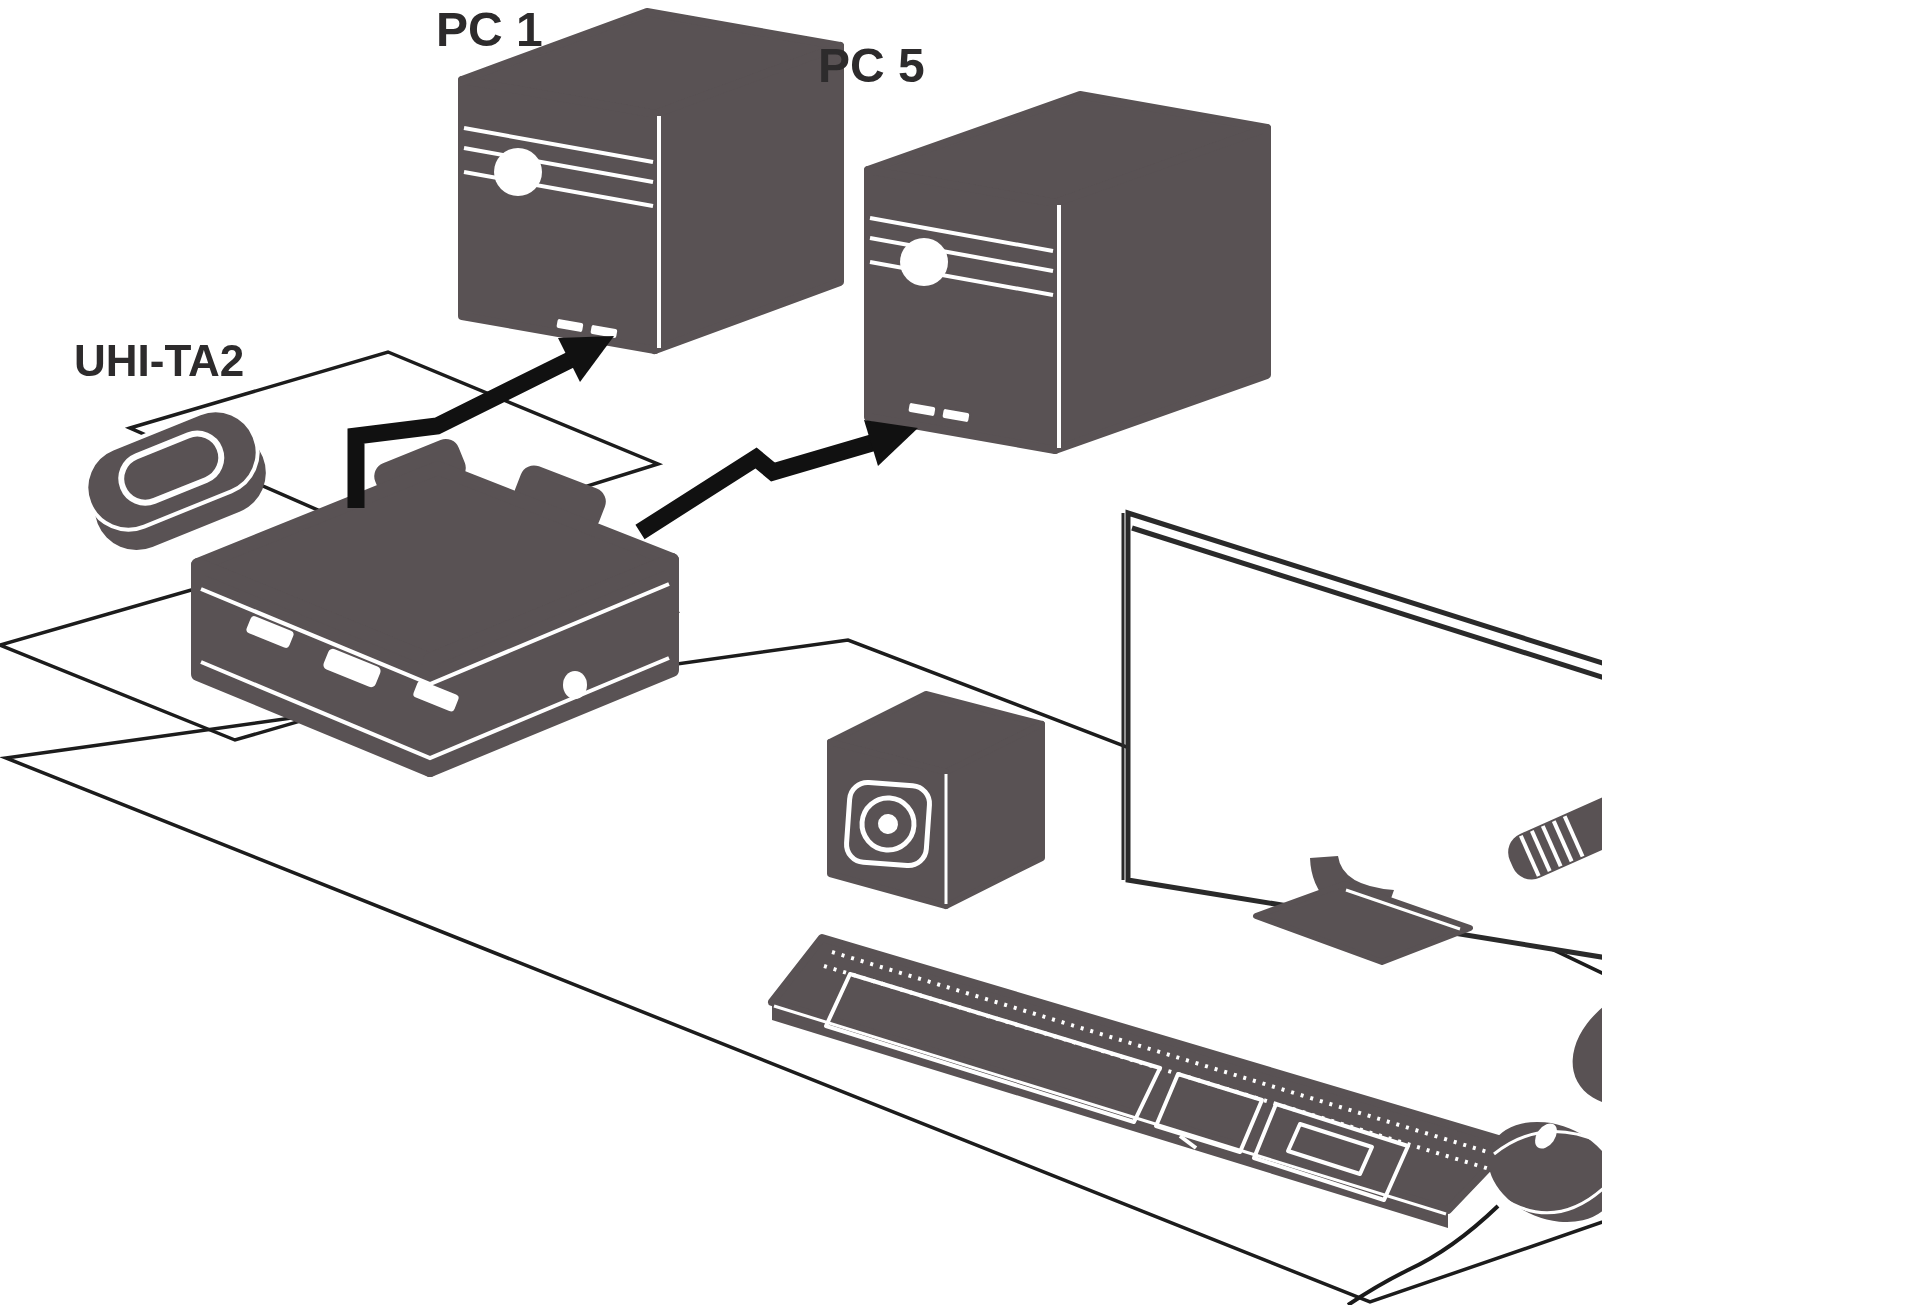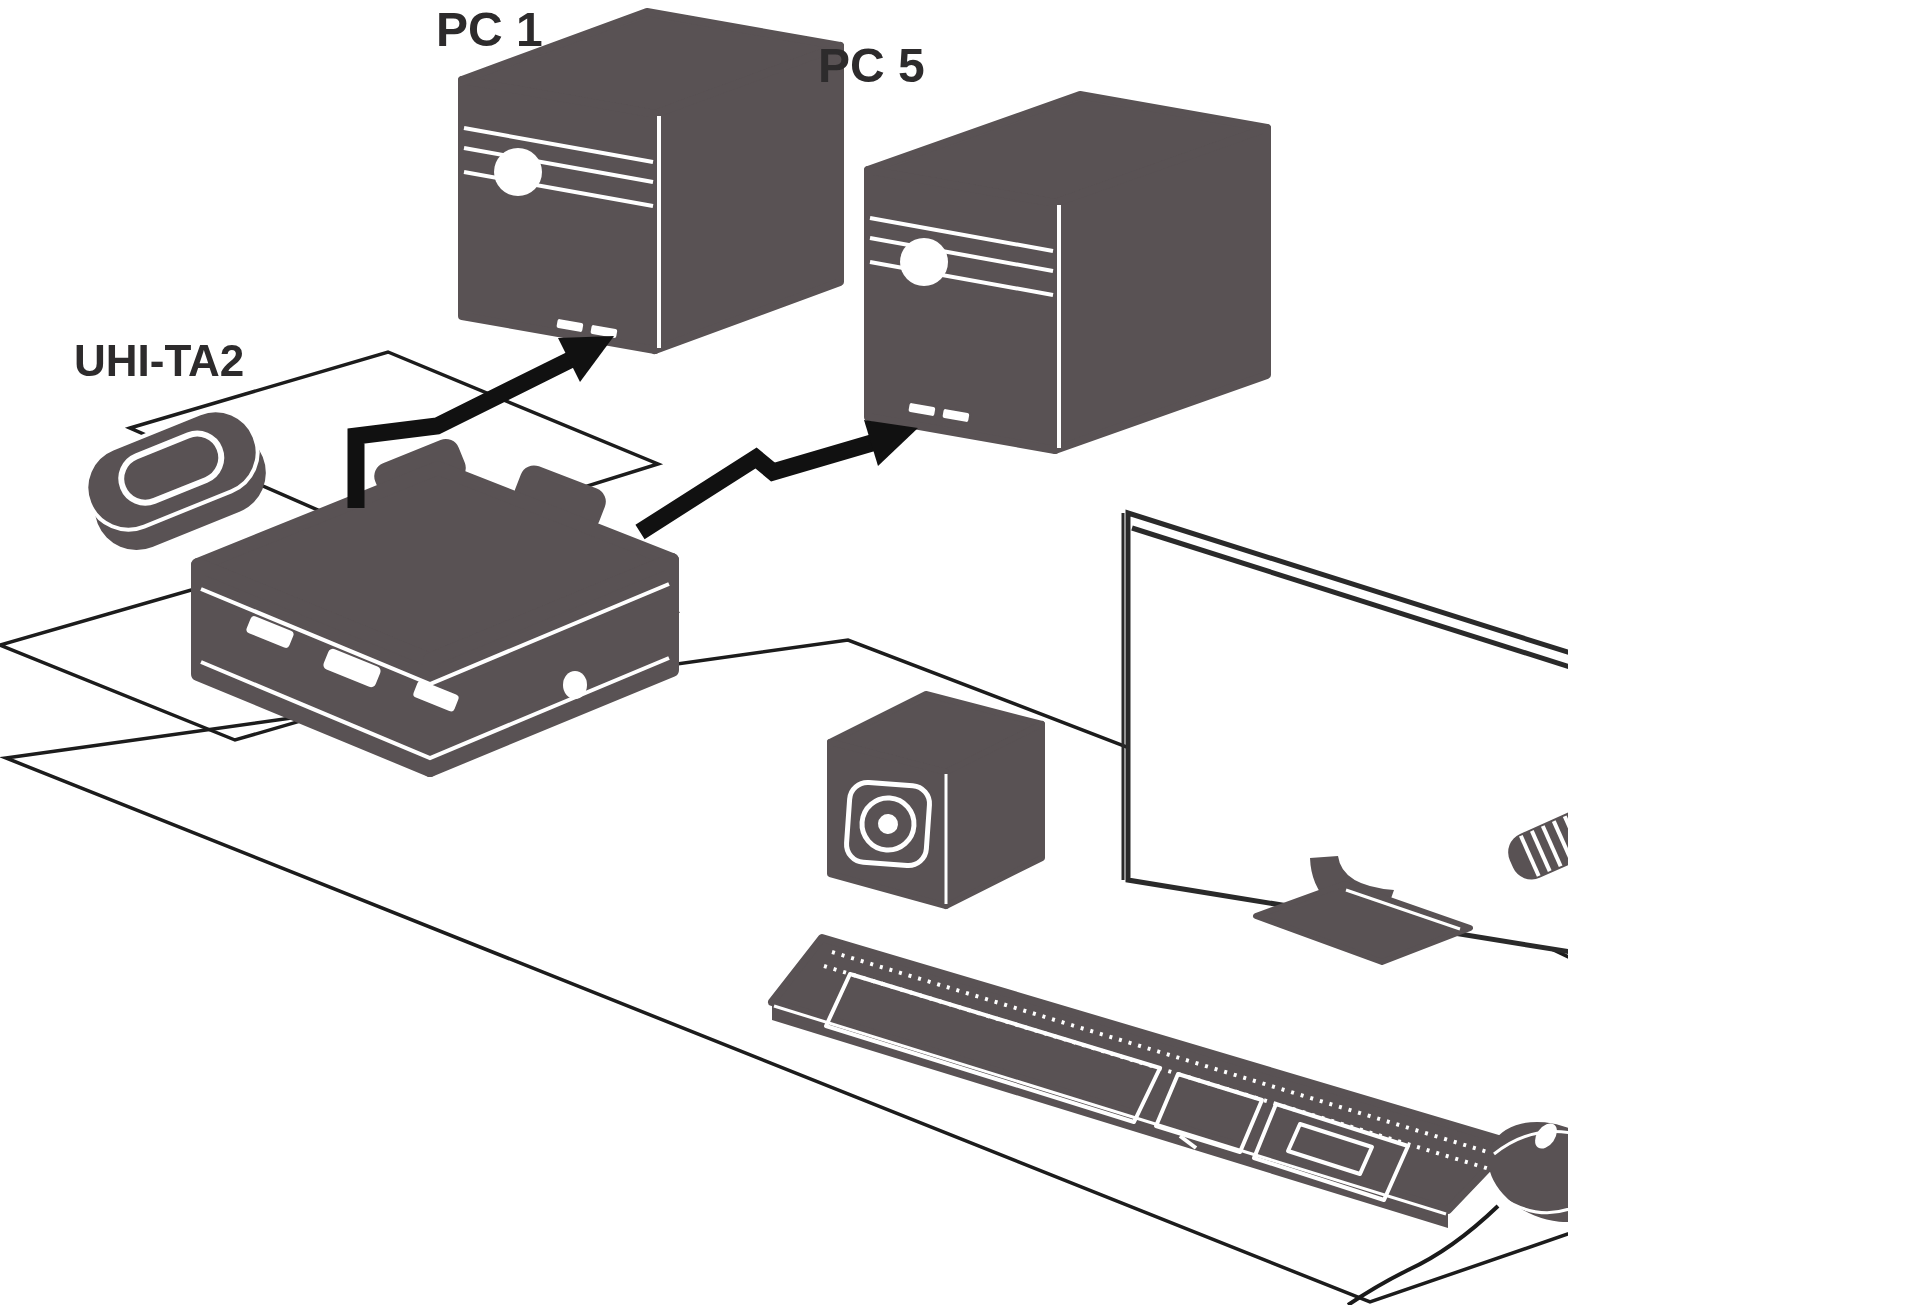--- a/index.html
+++ b/index.html
@@ -1,16 +1,16 @@
 <!DOCTYPE html>
 <html><head>
 <meta charset="utf-8">
 <style>
   html,body{margin:0;padding:0;background:#ffffff;}
-  #stage{position:relative;width:1568px;height:1305px;background:#ffffff;overflow:hidden;}
+  #stage{position:relative;width:1568px;height:1305px;background:#ffffff;overflow:hidden;padding-left:34px;}
   #stage svg{position:absolute;left:0;top:0;}
   .diagram-label{
     position:absolute;
     font-family:"Liberation Sans", sans-serif;
     font-weight:600;
     color:#2d2b2c;
     white-space:nowrap;
     user-select:none;
   }
   #label-pc1{left:436px;top:2px;font-size:48px;}

